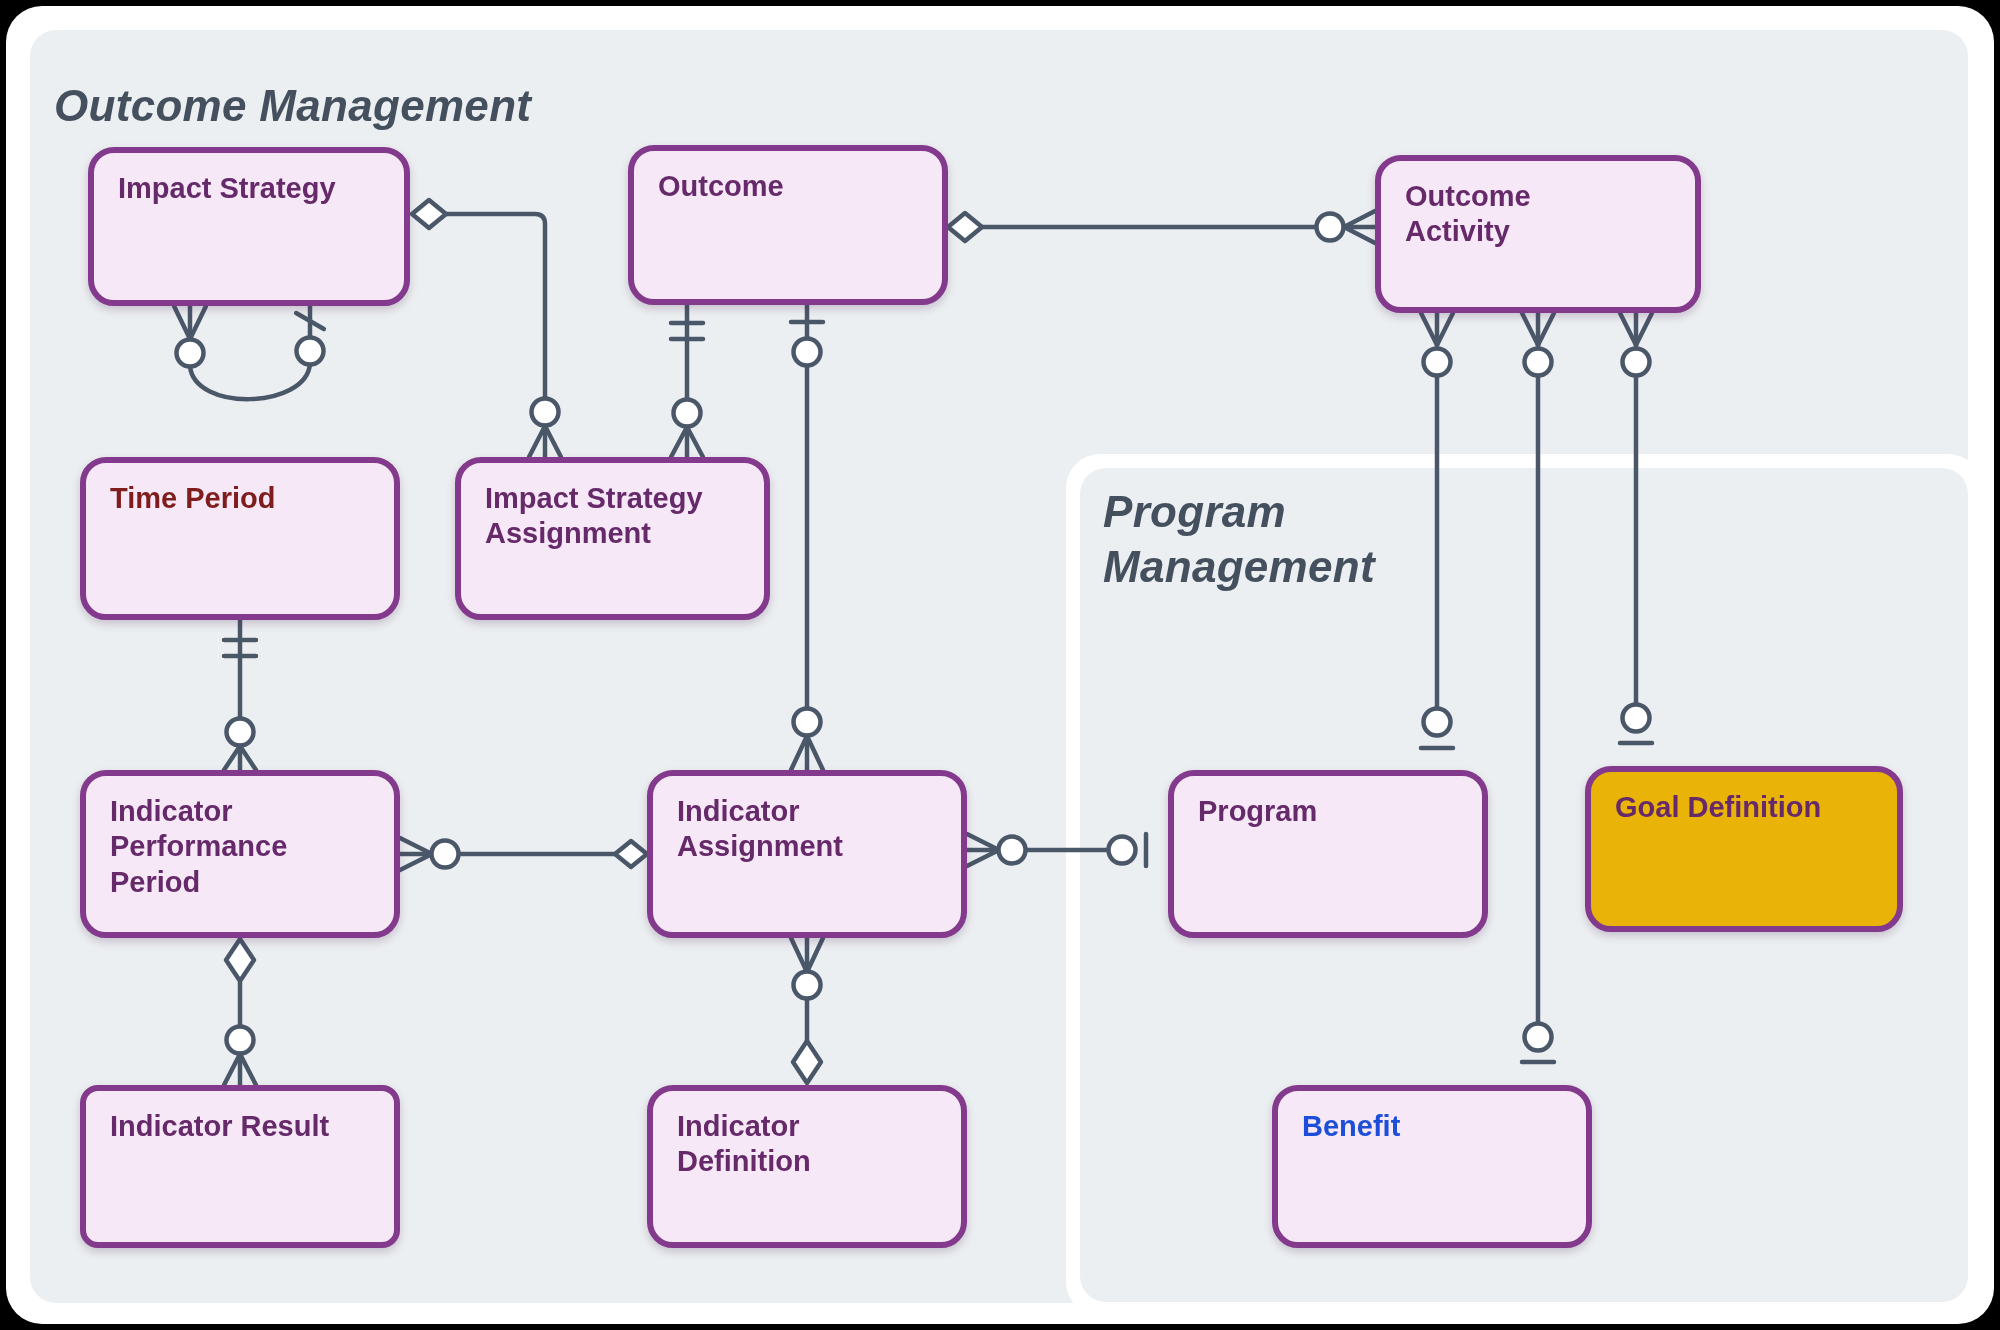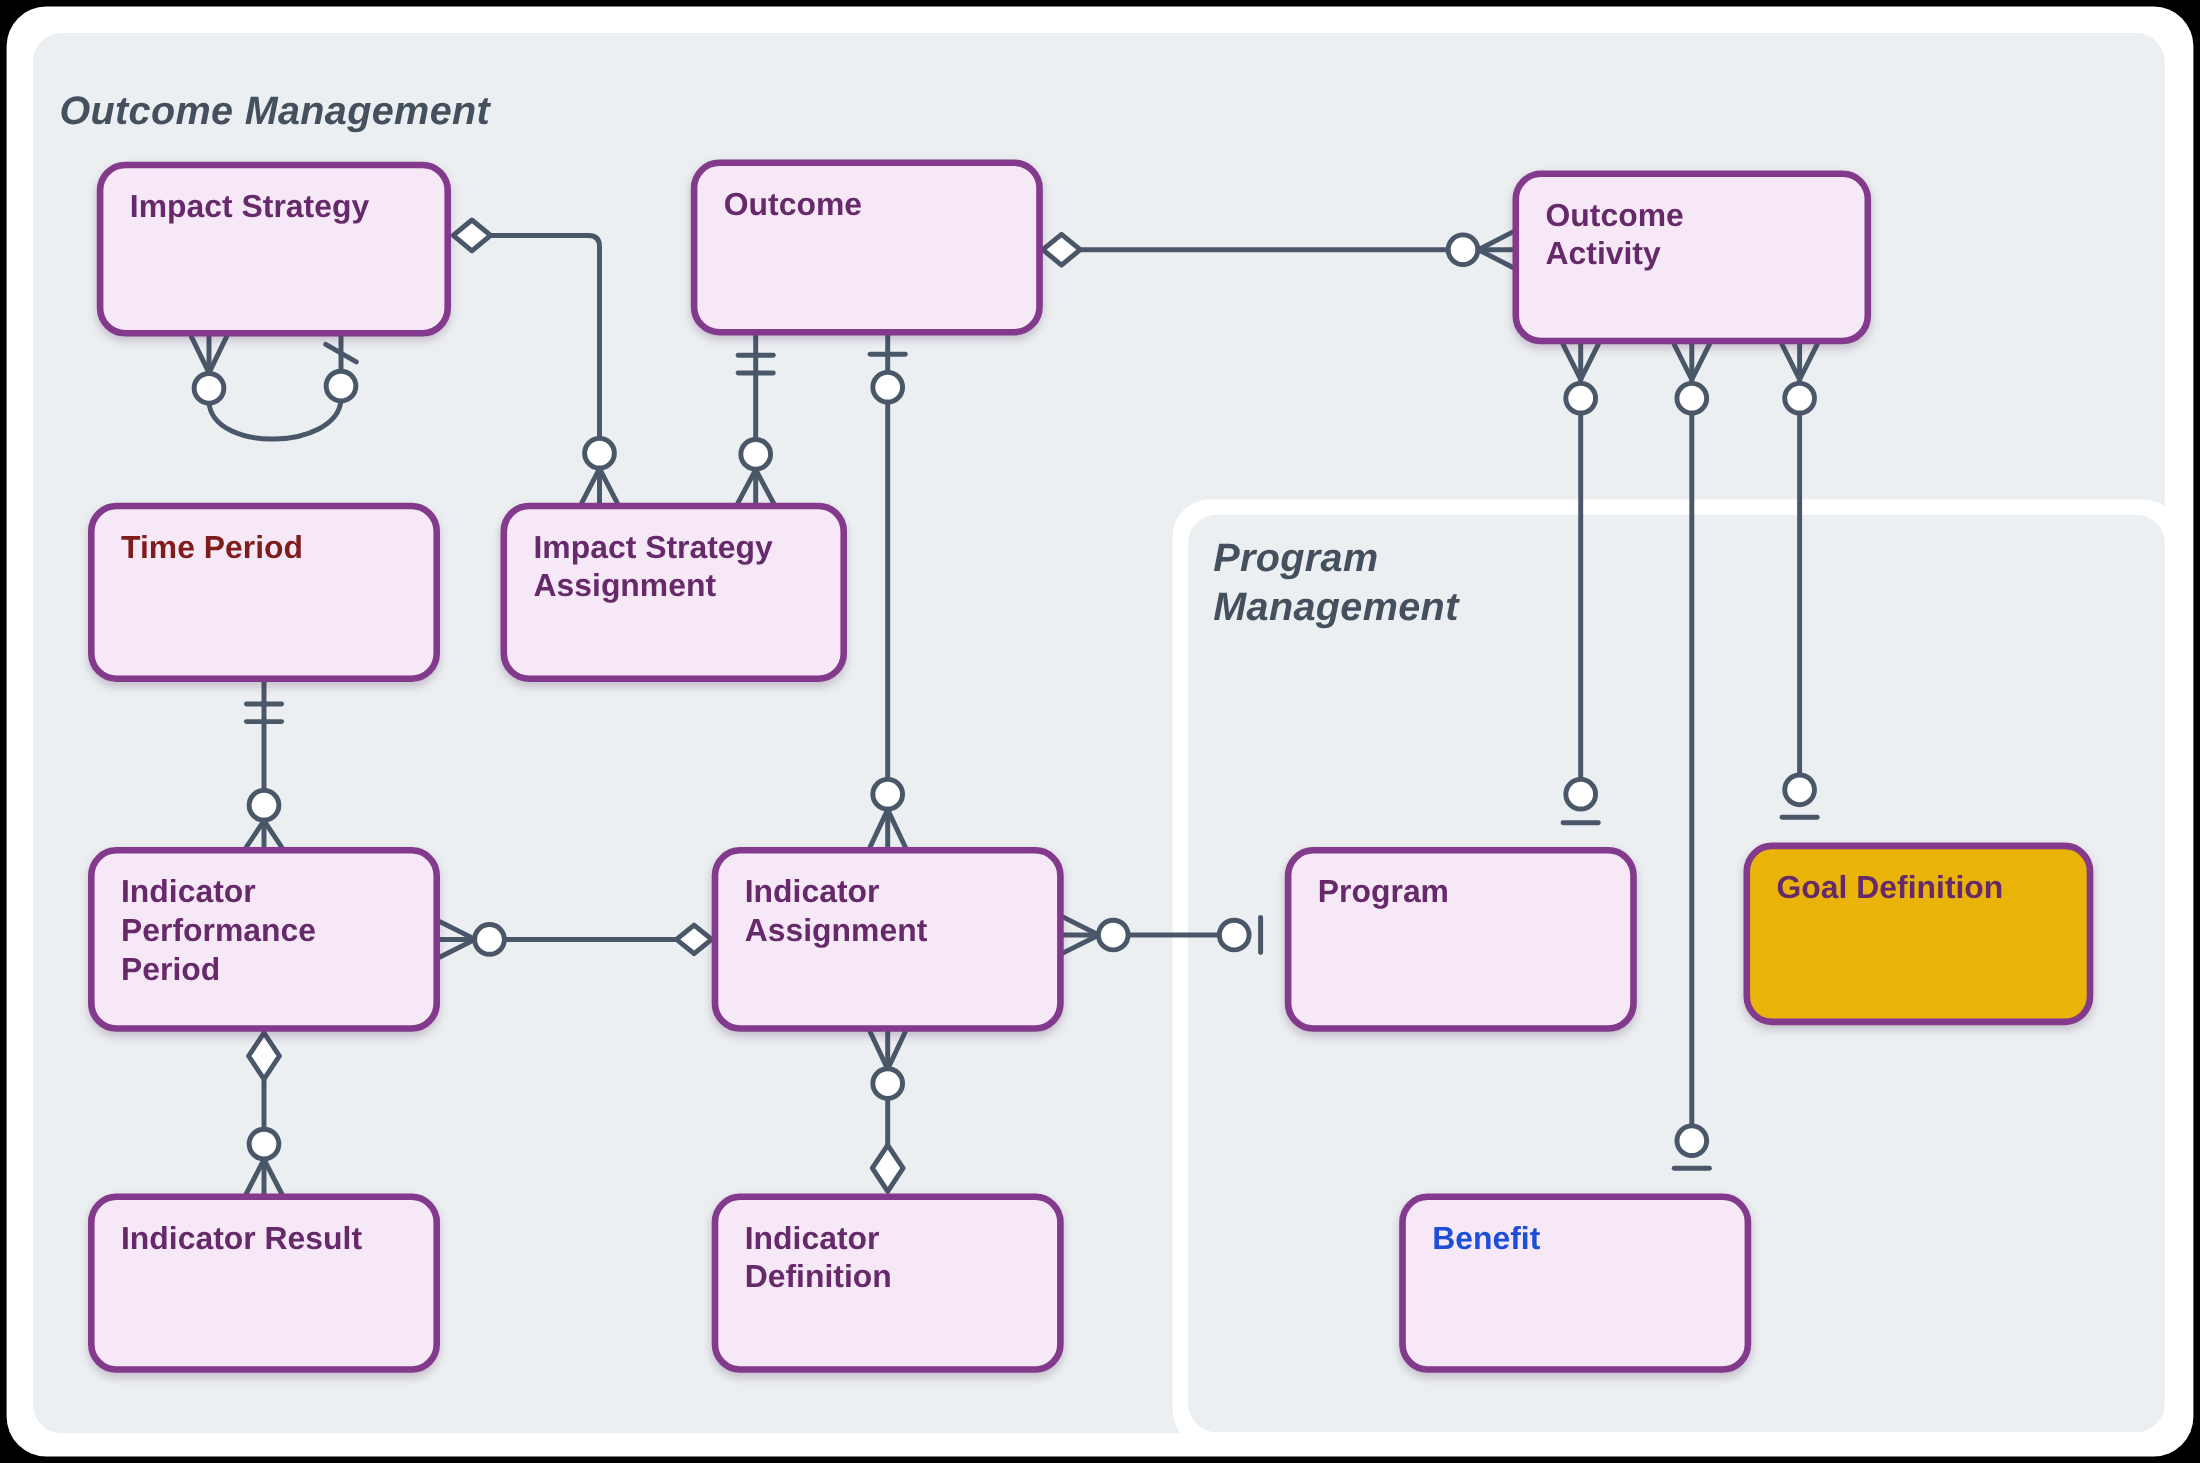--- a/index.html
+++ b/index.html
@@ -3,21 +3,21 @@
 <meta charset="utf-8">
 <style>
   html,body{margin:0;padding:0;background:#000;}
   #frame{position:relative;width:2000px;height:1330px;background:#000000;overflow:hidden;
          font-family:"Liberation Sans",sans-serif;}
   #canvas{position:absolute;left:6px;top:6px;width:1988px;height:1318px;
           background:#ffffff;border-radius:36px;}
   #stage{position:absolute;left:0;top:0;width:2000px;height:1330px;}
   .panel-halo{position:absolute;background:#ffffff;border-radius:34px;z-index:1;}
   .panel{position:absolute;background:#eceff1;border-radius:26px;z-index:1;}
-  .panel-label{position:absolute;z-index:2;font-style:italic;font-weight:700;font-size:36px;
+  .panel-label{position:absolute;z-index:2;font-style:italic;font-weight:700;font-size:44px;
                line-height:1.26;color:#45505e;white-space:pre-line;letter-spacing:.3px;}
   #connector-layer{position:absolute;left:0;top:0;z-index:3;pointer-events:none;}
   .entity{position:absolute;z-index:4;background:#f6e8f6;border:6px solid #83398c;
           border-radius:26px;box-sizing:border-box;
           box-shadow:0 4px 8px rgba(70,30,80,0.22);}
   .entity span{display:block;padding:18px 10px 0 24px;font-weight:700;font-size:29px;
                line-height:1.22;color:#66296a;white-space:pre-line;}
 </style>
 </head>
 <body>
@@ -172,21 +172,21 @@
       <div class="entity" style="left: 647px; top: 770px; width: 320px; height: 168px; background: rgb(246, 232, 246); border-color: rgb(131, 57, 140);">
         <span style="color: rgb(102, 41, 106);">Indicator
 Assignment</span>
       </div>
       <div class="entity" style="left: 1168px; top: 770px; width: 320px; height: 168px; background: rgb(246, 232, 246); border-color: rgb(131, 57, 140);">
         <span style="color: rgb(102, 41, 106);">Program</span>
       </div>
       <div class="entity" style="left: 1585px; top: 766px; width: 318px; height: 166px; background: #eab308; border-color: rgb(131, 57, 140);">
         <span style="color: rgb(102, 41, 106);">Goal Definition</span>
       </div>
-      <div class="entity" style="left: 80px; top: 1085px; width: 320px; height: 163px; background: rgb(246, 232, 246); border-color: rgb(131, 57, 140);">
+      <div class="entity" style="left: 80px; top: 1085px; width: 320px; height: 163px; background: rgb(246, 232, 246); border-color: rgb(131, 57, 140); border-radius: 18px;">
         <span style="color: rgb(102, 41, 106);">Indicator Result</span>
       </div>
       <div class="entity" style="left: 647px; top: 1085px; width: 320px; height: 163px; background: rgb(246, 232, 246); border-color: rgb(131, 57, 140);">
         <span style="color: rgb(102, 41, 106);">Indicator
 Definition</span>
       </div>
       <div class="entity" style="left: 1272px; top: 1085px; width: 320px; height: 163px; background: rgb(246, 232, 246); border-color: rgb(131, 57, 140);">
         <span style="color: #1d4ed8;">Benefit</span>
       </div>
     </div>

